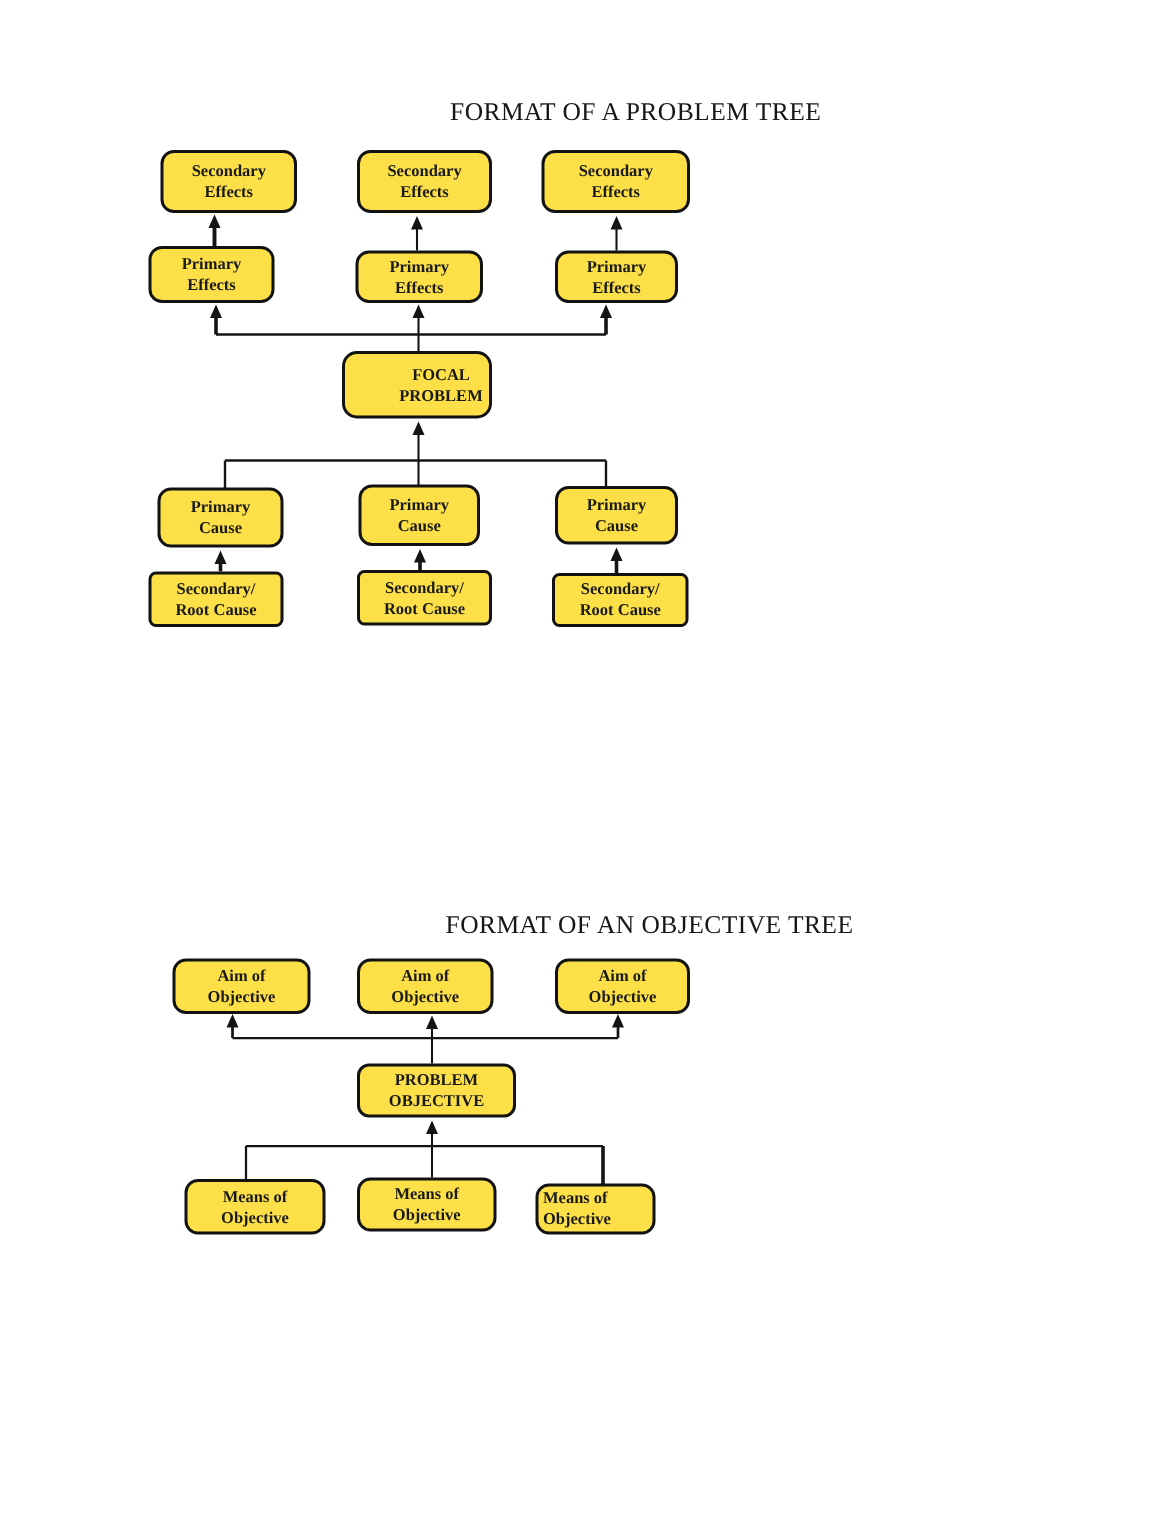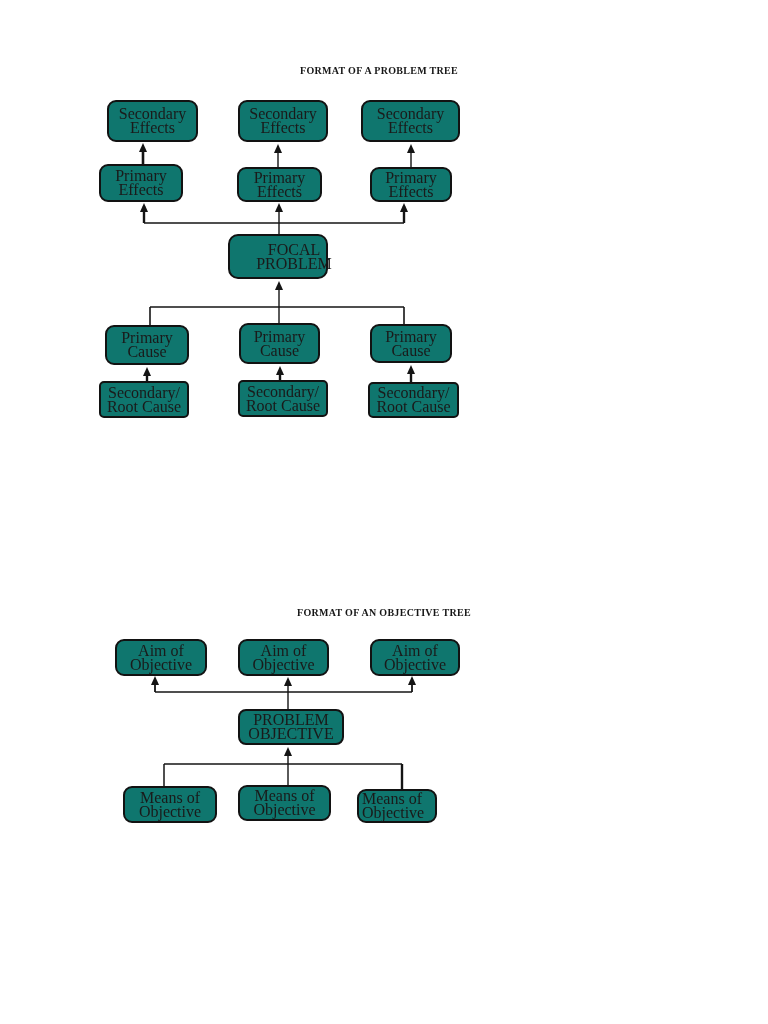--- a/index.html
+++ b/index.html
@@ -7,38 +7,38 @@
     width:768px;height:1024px;
     background:#ffffff;
     font-family:"Liberation Serif","DejaVu Serif",serif;
     position:relative;
     overflow:hidden;
   }
   .page{position:relative;width:768px;height:1024px;background:#ffffff;}
   .svg-layer{position:absolute;left:0;top:0;width:768px;height:1024px;pointer-events:none;}
   .diagram-title{
     position:absolute;
-    font-weight:bold;
-    font-size:10px;
+    font-weight:normal;
+    font-size:17px;
     letter-spacing:0.3px;
     color:#161616;
     white-space:nowrap;
   }
   .node{
     position:absolute;
     box-sizing:border-box;
-    background:#0f766e;
+    background:#fde047;
     border:2.6px solid #121212;
     border-radius:9px;
     display:flex;
     align-items:center;
     justify-content:center;
     text-align:center;
-    font-weight:normal;
-    font-size:16px;
+    font-weight:bold;
+    font-size:11px;
     line-height:14px;
     color:#1a1a1a;
     white-space:pre-line;
   }
   .node.sq{border-radius:5px;}
   .node.big{border-radius:10px;padding-left:32px;}
   .node.align-left{justify-content:flex-start;text-align:left;padding-left:3px;}
 </style>
 </head>
 <body>

